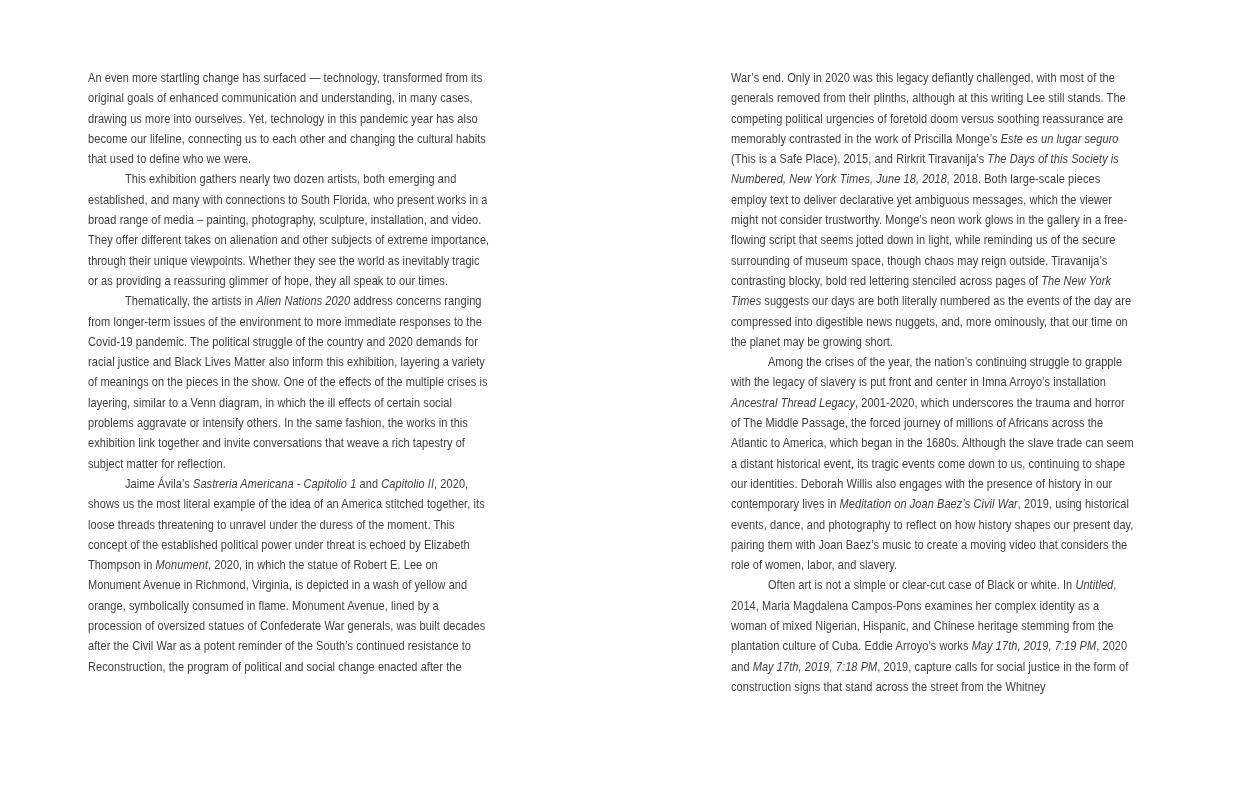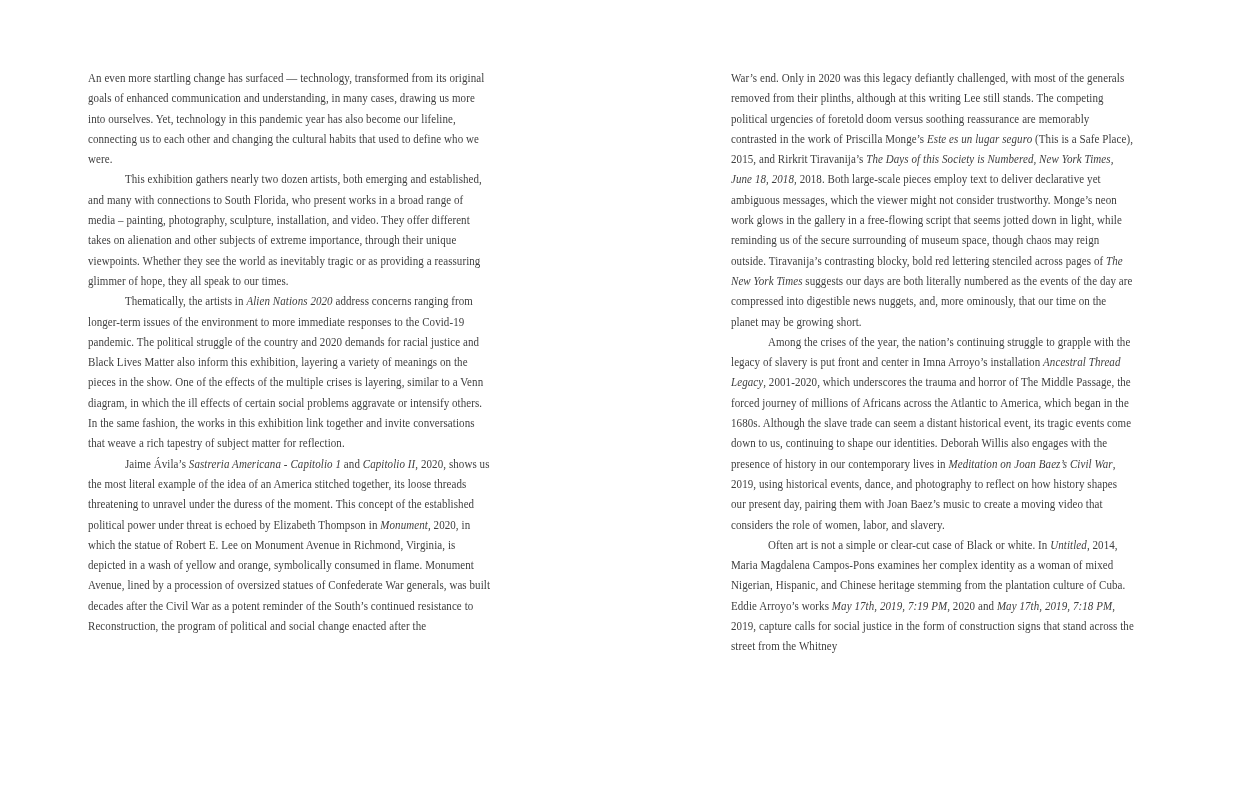--- a/index.html
+++ b/index.html
@@ -6,21 +6,21 @@
     margin: 0;
     padding: 0;
     background: #ffffff;
   }
   .spread {
     position: relative;
     width: 1243px;
     height: 720px;
     background: #ffffff;
     overflow: hidden;
-    font-family: Liberation Serif, serif;
+    font-family: Liberation Sans, sans-serif;
   }
   .text-col {
     position: absolute;
     top: 68px;
     width: 492px;
     transform: scaleX(0.82);
     transform-origin: 0 0;
     font-size: 13.4px;
     line-height: 20.3px;
     color: #3e3e3e;

